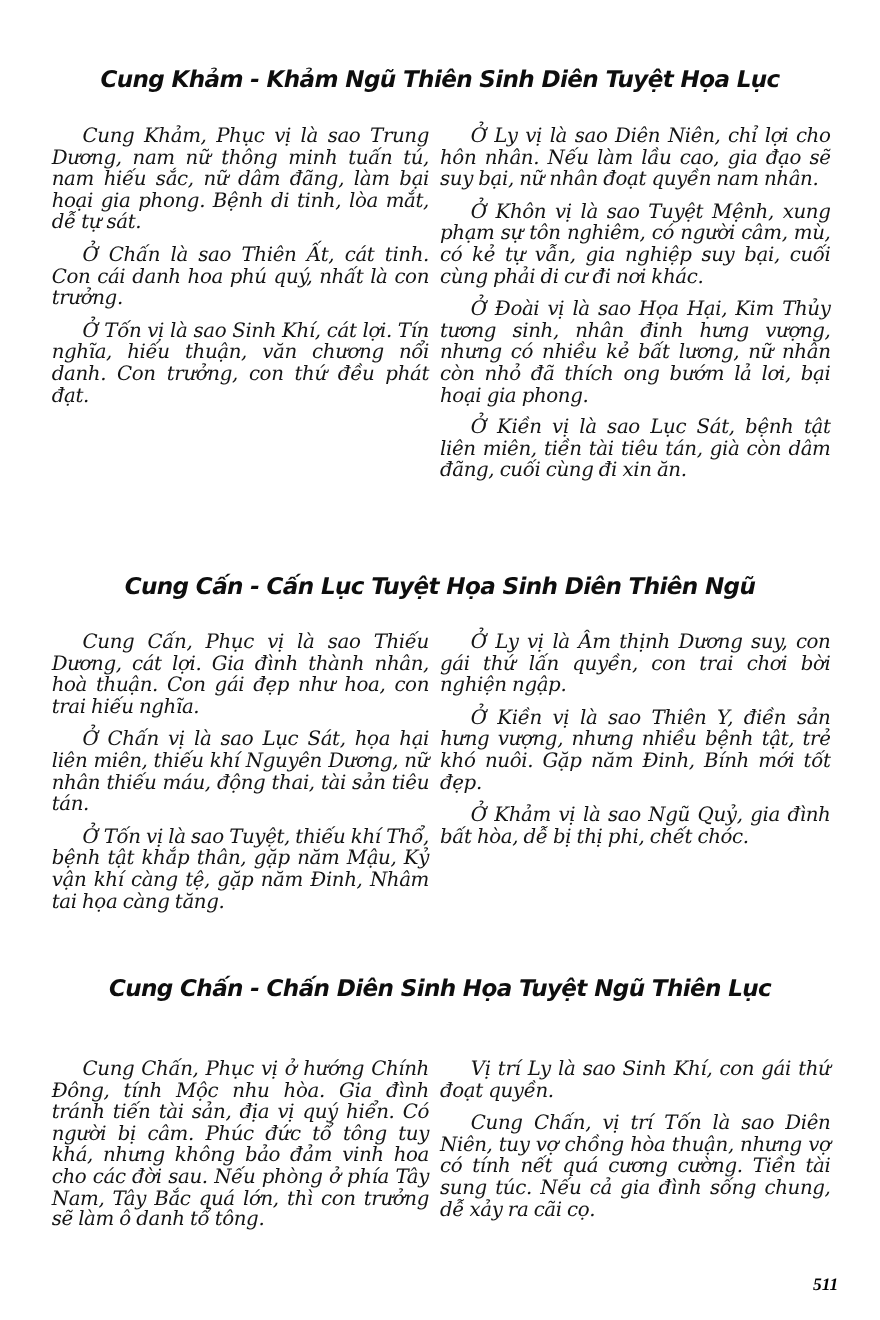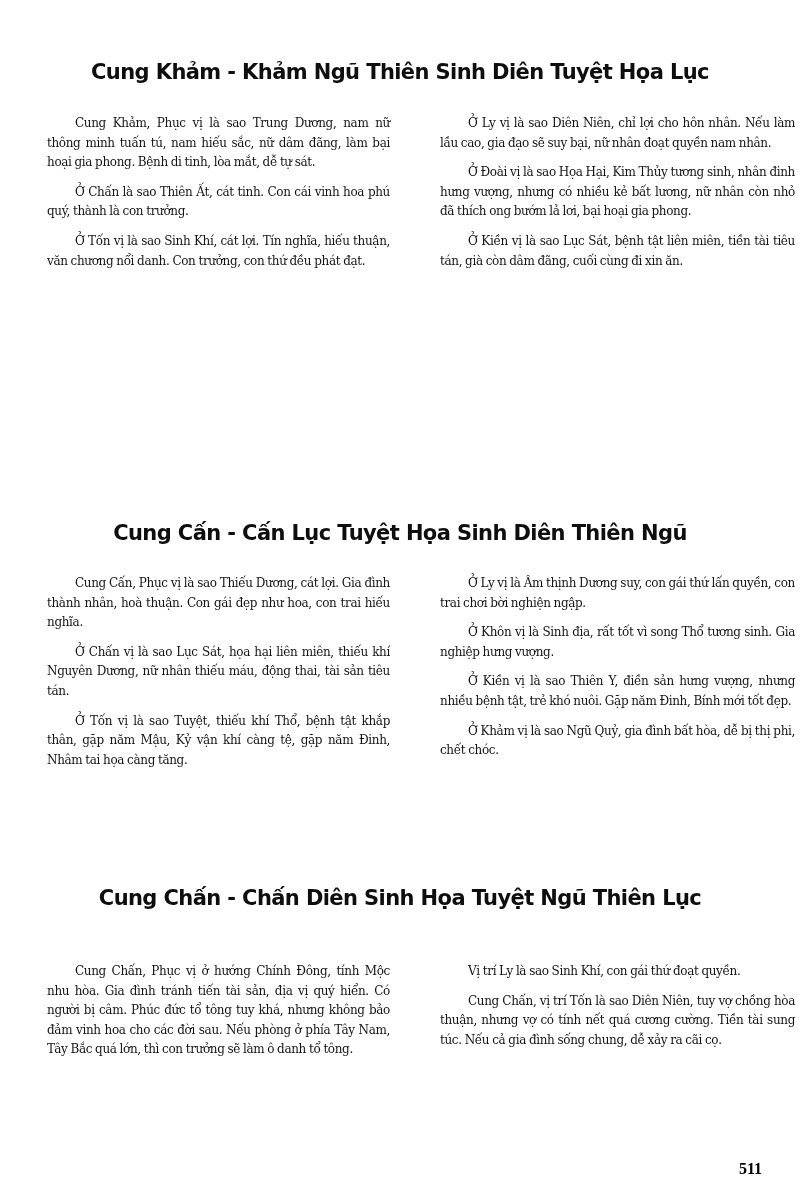--- a/index.html
+++ b/index.html
@@ -12,20 +12,21 @@
       height: 1200px;
       position: relative;
       overflow: hidden;
       color: #111111;
     }
     .page {
       position: absolute;
       left: 0; top: 0;
       width: 800px;
       height: 1000px;
+      font-style: italic;
     }
     .section {
       position: absolute;
       left: 0;
       width: 800px;
     }
     .section-title {
       position: absolute;
       left: 0;
       width: 800px;
@@ -33,27 +34,27 @@
       font-family: "DejaVu Sans", sans-serif;
       font-weight: bold;
       font-size: 21px;
       letter-spacing: -0.6px;
       color: #0e0e0e;
       margin: 0;
     }
     .col {
       position: absolute;
       font-family: "DejaVu Serif", serif;
-      font-size: 12px;
+      font-size: 18px;
       line-height: 19.6px;
       text-align: justify;
       color: #141414;
     }
     .col.left { left: 47px; width: 343px; }
-    .col.right { left: 440px; width: 355px; }
+    .col.right { left: 400px; width: 355px; }
     .col p {
       margin: 0 0 10px 0;
       text-indent: 28px;
       letter-spacing: -0.35px;
       word-spacing: -0.5px;
     }
     .page-number {
       position: absolute;
       left: 739px;
       top: 1160px;
@@ -65,40 +66,40 @@
   </style>
 </head>
 <body>
 
 <div class="page">
 
   <div class="section" style="top:0;">
     <h2 class="section-title" style="top:60px;">Cung Khảm - Khảm Ngũ Thiên Sinh Diên Tuyệt Họa Lục</h2>
     <div class="col left" style="top:114px;">
       <p>Cung Khảm, Phục vị là sao Trung Dương, nam nữ thông minh tuấn tú, nam hiếu sắc, nữ dâm đãng, làm bại hoại gia phong. Bệnh di tinh, lòa mắt, dễ tự sát.</p>
-      <p>Ở Chấn là sao Thiên Ất, cát tinh. Con cái vinh hoa phú quý, thành là con trưởng.</p>
+      <p>Ở Chấn là sao Thiên Ất, cát tinh. Con cái danh hoa phú quý, nhất là con trưởng.</p>
       <p>Ở Tốn vị là sao Sinh Khí, cát lợi. Tín nghĩa, hiếu thuận, văn chương nổi danh. Con trưởng, con thứ đều phát đạt.</p>
     </div>
     <div class="col right" style="top:114px;">
       <p>Ở Ly vị là sao Diên Niên, chỉ lợi cho hôn nhân. Nếu làm lầu cao, gia đạo sẽ suy bại, nữ nhân đoạt quyền nam nhân.</p>
+      <p>Ở Khôn vị là sao Tuyệt Mệnh, xung phạm sự tôn nghiêm, có người câm, mù, có kẻ tự vẫn, gia nghiệp suy bại, cuối cùng phải di cư đi nơi khác.</p>
       <p>Ở Đoài vị là sao Họa Hại, Kim Thủy tương sinh, nhân đinh hưng vượng, nhưng có nhiều kẻ bất lương, nữ nhân còn nhỏ đã thích ong bướm lả lơi, bại hoại gia phong.</p>
       <p>Ở Kiền vị là sao Lục Sát, bệnh tật liên miên, tiền tài tiêu tán, già còn dâm đãng, cuối cùng đi xin ăn.</p>
     </div>
   </div>
 
   <div class="section" style="top:0;">
     <h2 class="section-title" style="top:521px;">Cung Cấn - Cấn Lục Tuyệt Họa Sinh Diên Thiên Ngũ</h2>
     <div class="col left" style="top:574px;">
       <p>Cung Cấn, Phục vị là sao Thiếu Dương, cát lợi. Gia đình thành nhân, hoà thuận. Con gái đẹp như hoa, con trai hiếu nghĩa.</p>
       <p>Ở Chấn vị là sao Lục Sát, họa hại liên miên, thiếu khí Nguyên Dương, nữ nhân thiếu máu, động thai, tài sản tiêu tán.</p>
       <p>Ở Tốn vị là sao Tuyệt, thiếu khí Thổ, bệnh tật khắp thân, gặp năm Mậu, Kỷ vận khí càng tệ, gặp năm Đinh, Nhâm tai họa càng tăng.</p>
     </div>
     <div class="col right" style="top:574px;">
       <p>Ở Ly vị là Âm thịnh Dương suy, con gái thứ lấn quyền, con trai chơi bời nghiện ngập.</p>
-      <p>Ở Khôn vị là Sinh địa, rất tốt vì song Thổ tương sinh. Gia nghiệp hưng vượng.</p>
       <p>Ở Kiền vị là sao Thiên Y, điền sản hưng vượng, nhưng nhiều bệnh tật, trẻ khó nuôi. Gặp năm Đinh, Bính mới tốt đẹp.</p>
       <p>Ở Khảm vị là sao Ngũ Quỷ, gia đình bất hòa, dễ bị thị phi, chết chóc.</p>
     </div>
   </div>
 
   <div class="section" style="top:0;">
     <h2 class="section-title" style="top:886px;">Cung Chấn - Chấn Diên Sinh Họa Tuyệt Ngũ Thiên Lục</h2>
     <div class="col left" style="top:962px;">
       <p>Cung Chấn, Phục vị ở hướng Chính Đông, tính Mộc nhu hòa. Gia đình tránh tiến tài sản, địa vị quý hiển. Có người bị câm. Phúc đức tổ tông tuy khá, nhưng không bảo đảm vinh hoa cho các đời sau. Nếu phòng ở phía Tây Nam, Tây Bắc quá lớn, thì con trưởng sẽ làm ô danh tổ tông.</p>
     </div>

